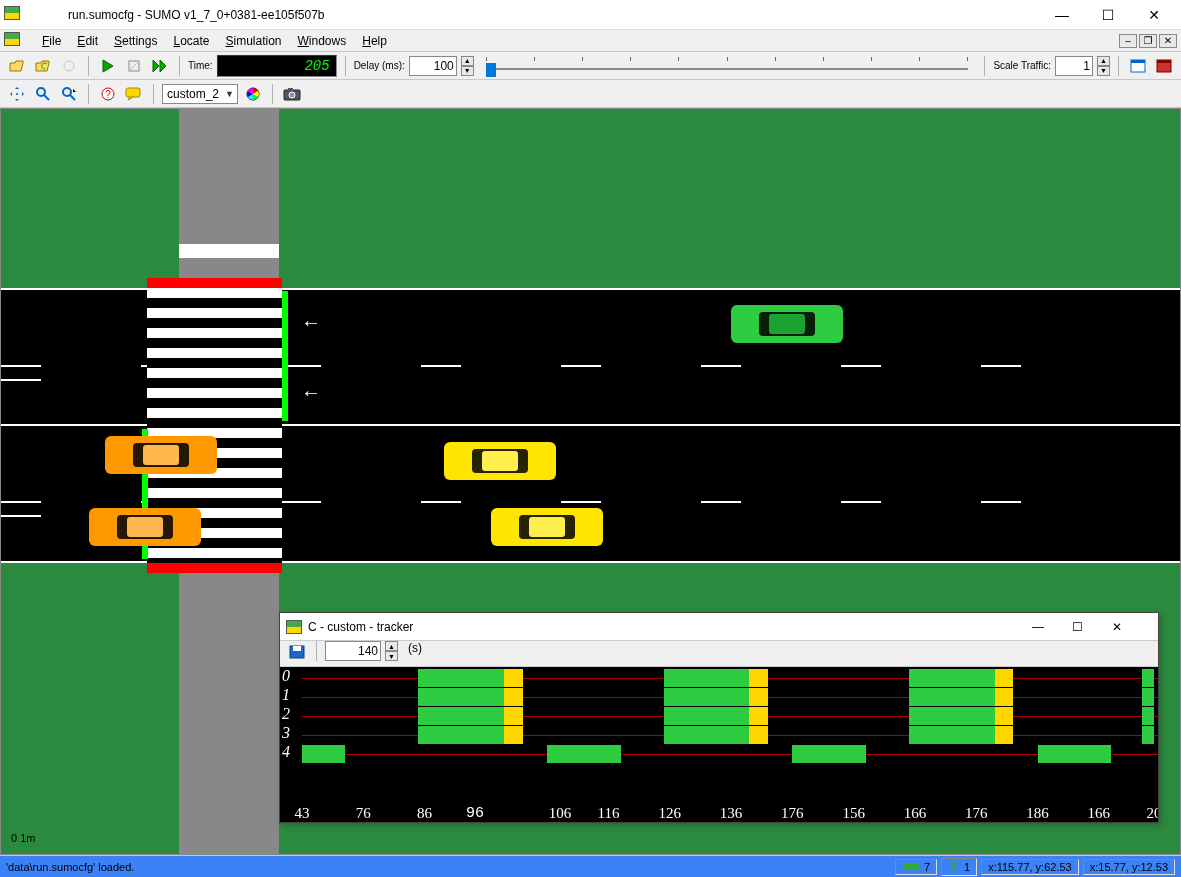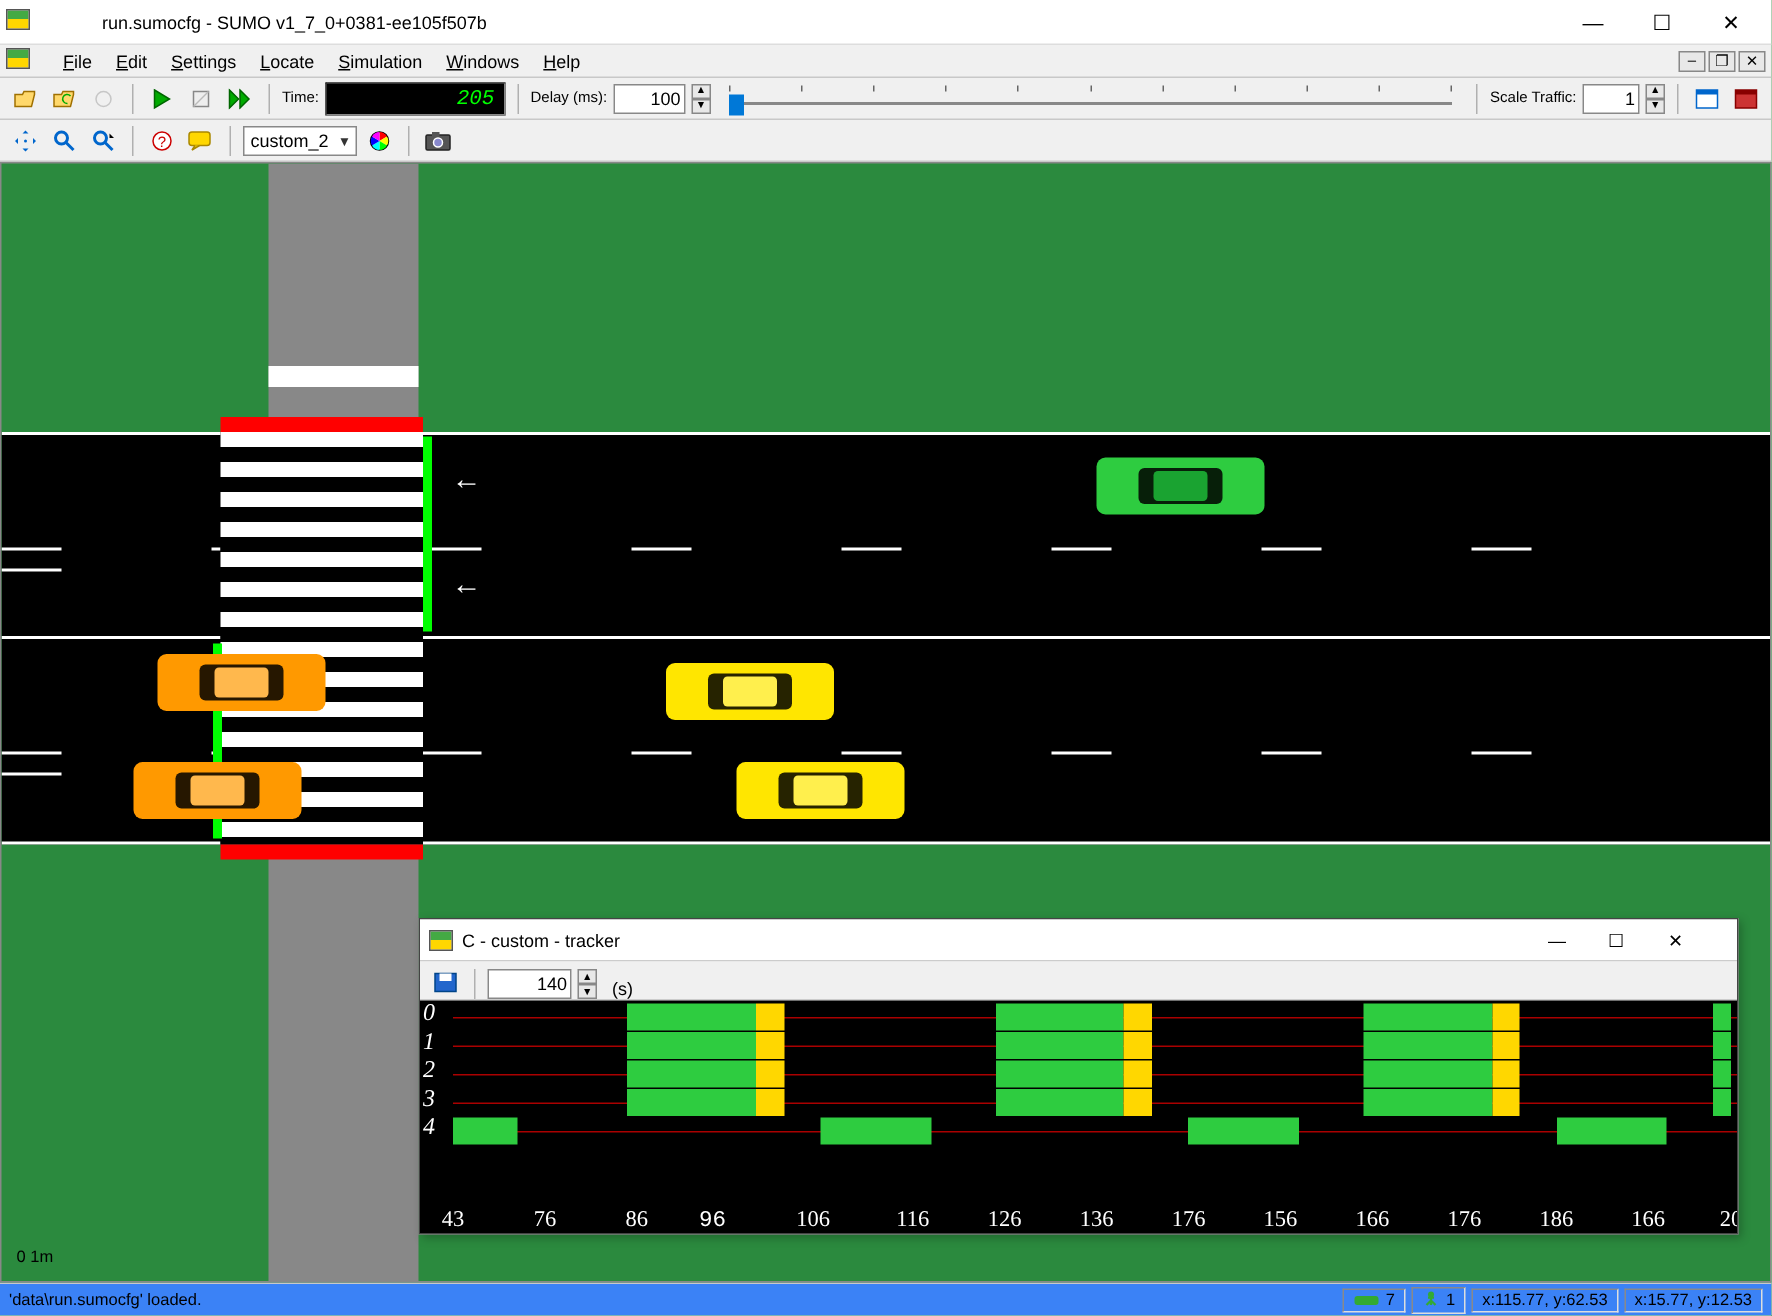--- a/index.html
+++ b/index.html
@@ -42,21 +42,21 @@
 .crosswalk::before{content:""; position:absolute; inset:0; background: repeating-linear-gradient(to bottom, #fff 0 10px, #000 10px 20px);}
 .stopbar { position:absolute; left:146px; width:135px; height:10px; background:#f00;}
 .tl-green { position:absolute; background:#0f0; }
 .car { position:absolute; width:112px; height:38px; border-radius: 6px; }
 .car .roof { position:absolute; left:25%; top:18%; width:50%; height:64%; background: rgba(0,0,0,0.85); border-radius:4px;}
 .car .roof .r2{ position:absolute; left:18%; top:10%; width:64%; height:80%; border-radius:3px;}
 .arrow { position:absolute; color:#fff; font-size:20px; font-weight:bold;}
 .scale-legend { position:absolute; left:10px; bottom:10px; color:#000; font-size:11px;}
 .tracker { position:absolute; left:278px; top:503px; width:880px; height:211px; background:#f0f0f0; border:1px solid #444; box-shadow: 2px 2px 6px rgba(0,0,0,0.25); display:flex; flex-direction:column;}
 .tracker .titlebar2 { height:28px; background:#fff; display:flex; align-items:center; padding:0 6px; border-bottom:1px solid #ccc;}
-.tracker .toolbar3 { height:26px; background:#f0f0f0; display:flex; align-items:flex-end; padding:0 6px; gap:4px; border-bottom:1px solid #ccc;}
+.tracker .toolbar3 { height:26px; background:#f0f0f0; display:flex; align-items:flex-start; padding:0 6px; gap:4px; border-bottom:1px solid #ccc;}
 .tracker .chart { flex:1; background:#000; position:relative; overflow:hidden;}
 .tracker .row-label { position:absolute; left:2px; color:#fff; font-family:serif; font-size:16px; font-style:italic;}
 .tracker .hline { position:absolute; left:22px; right:0; height:1px; background:#a00;}
 .tracker .seg { position:absolute; height:18px; }
 .tracker .xlabel { position:absolute; bottom:0; color:#fff; font-family:serif; font-size:15px; transform:translateX(-50%);}
 .statusbar { height:22px; background:#3b82f6; border-top:1px solid #c8c8c8; display:flex; align-items:center; padding:0 6px; font-size:11px;}
 .statusbar .cell { border:1px inset #ddd; padding:1px 6px; margin-left:4px; display:flex; align-items:center; gap:4px;}
 .sumo-ico { display:inline-block; width:16px; height:14px; background:linear-gradient(to bottom,#4a4 0 50%,#ffd700 50% 100%); border:1px solid #555;}
 </style>
 </head>
@@ -340,21 +340,21 @@
         <div class="seg" style="left: 714.633px; width: 18.3885px; top: 59px; background: rgb(255, 215, 0);"></div>
         <div class="seg" style="left: 861.741px; width: 12.259px; top: 59px; background: rgb(46, 204, 64);"></div>
         <div class="seg" style="left: 22px; width: 42.9065px; top: 78px; background: rgb(46, 204, 64);"></div>
         <div class="seg" style="left: 267.18px; width: 73.554px; top: 78px; background: rgb(46, 204, 64);"></div>
         <div class="seg" style="left: 512.36px; width: 73.554px; top: 78px; background: rgb(46, 204, 64);"></div>
         <div class="seg" style="left: 757.54px; width: 73.554px; top: 78px; background: rgb(46, 204, 64);"></div>
         <div class="xlabel" style="left: 22px;">43</div>
         <div class="xlabel" style="left: 83.295px;">76</div>
         <div class="xlabel" style="left: 144.59px;">86</div>
         <div class="xlabel" style="left: 195px; font-family: Liberation Mono, monospace;">96</div>
-        <div class="xlabel" style="left: 262px;">106</div>
+        <div class="xlabel" style="left: 280px;">106</div>
         <div class="xlabel" style="left: 328.475px;">116</div>
         <div class="xlabel" style="left: 389.77px;">126</div>
         <div class="xlabel" style="left: 451.065px;">136</div>
         <div class="xlabel" style="left: 512.36px;">176</div>
         <div class="xlabel" style="left: 573.655px;">156</div>
         <div class="xlabel" style="left: 634.95px;">166</div>
         <div class="xlabel" style="left: 696.245px;">176</div>
         <div class="xlabel" style="left: 757.54px;">186</div>
         <div class="xlabel" style="left: 818.835px;">166</div>
         <div class="xlabel" style="left: 874px;">20</div>

